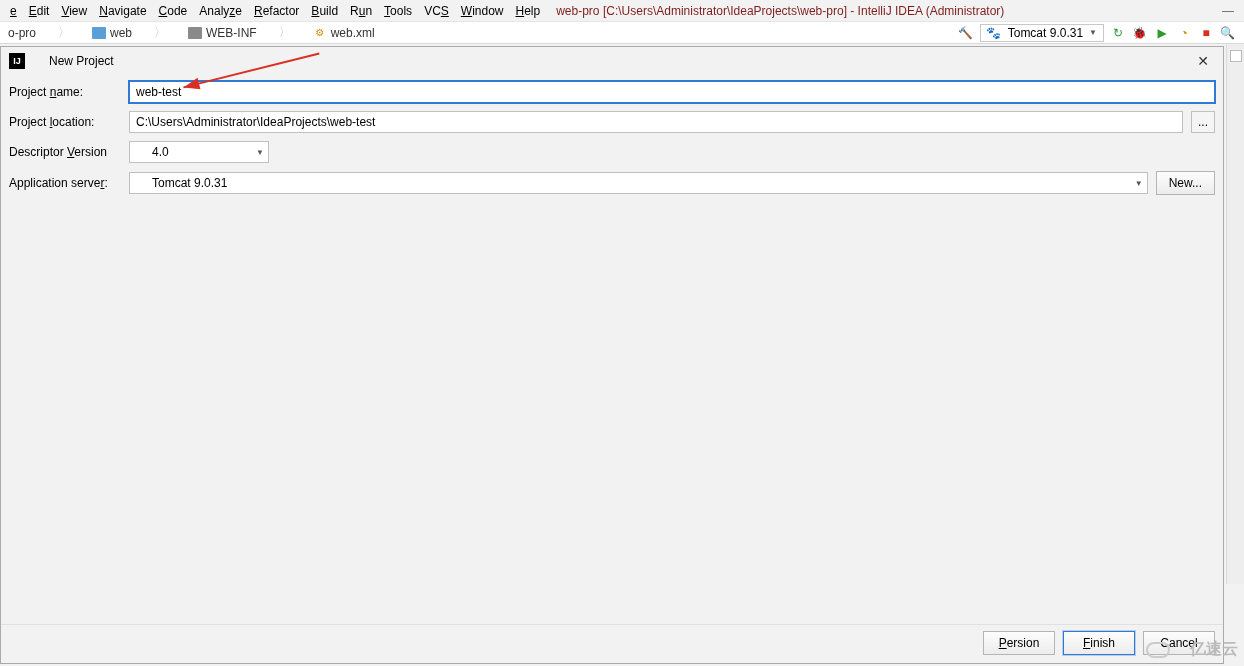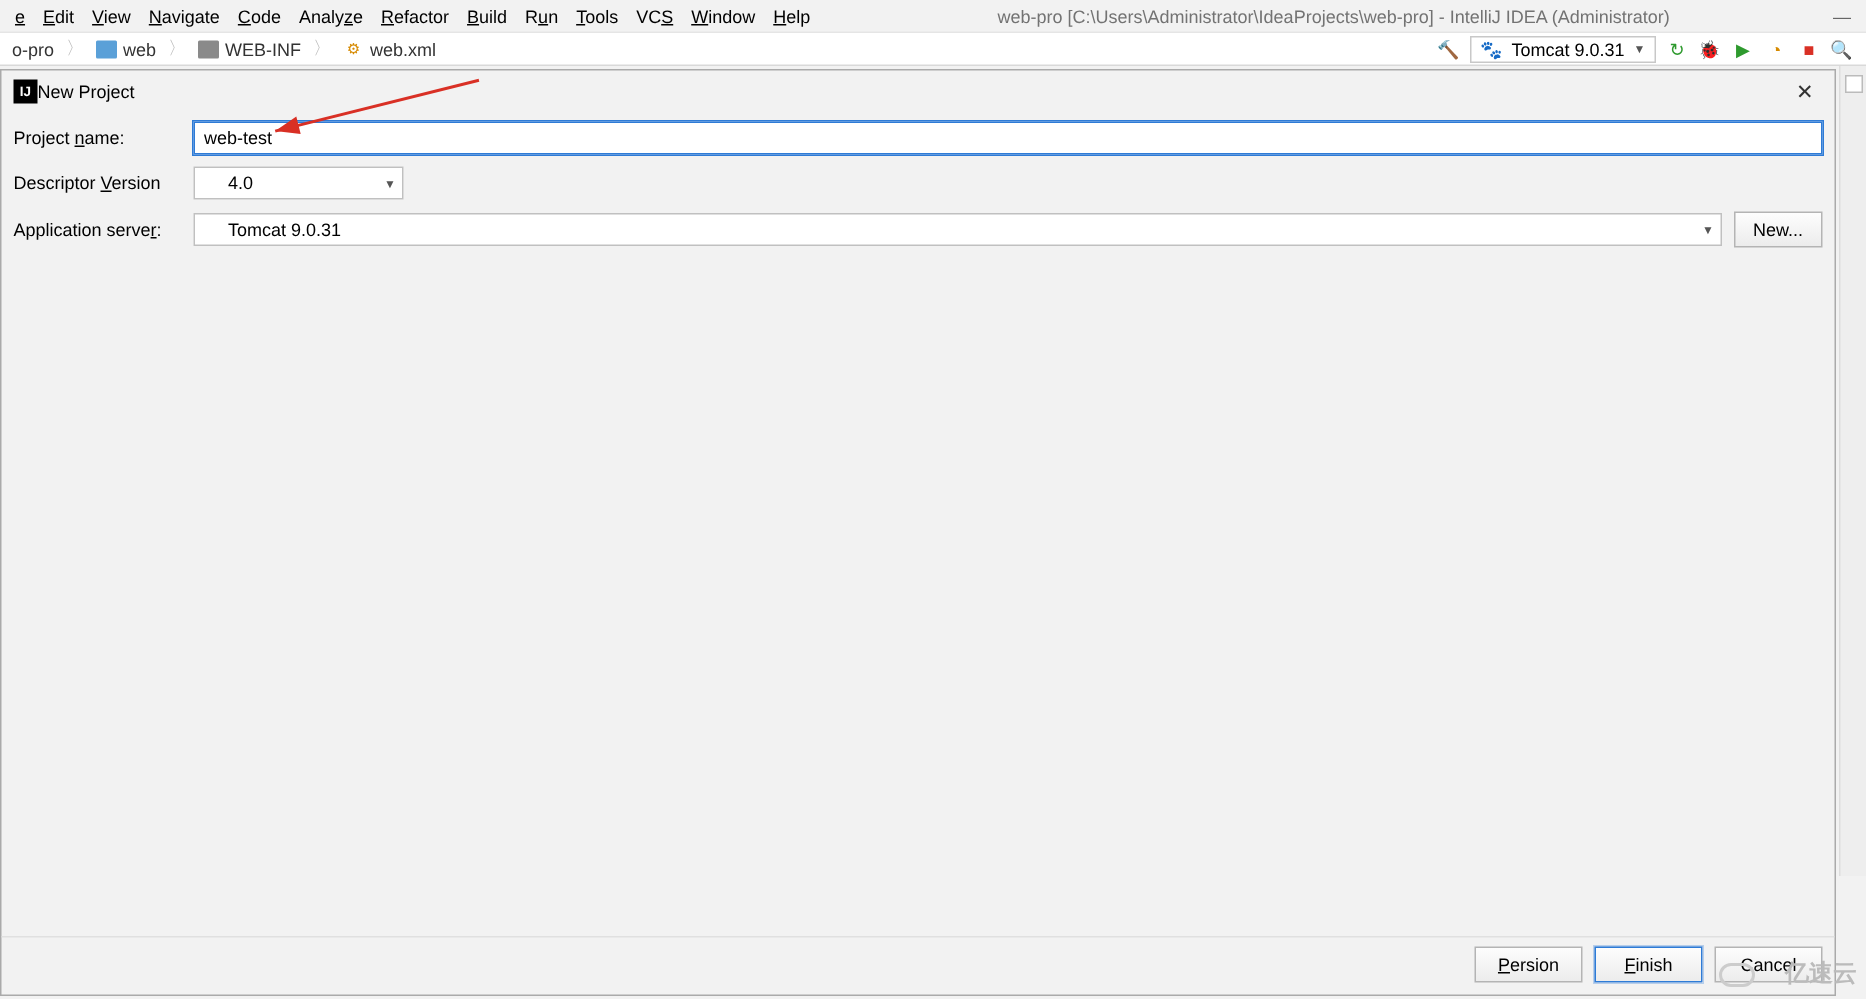--- a/index.html
+++ b/index.html
@@ -21,37 +21,36 @@
       height: 22px;
       padding: 0 4px;
       background: #f2f2f2;
       border-bottom: 1px solid #e5e5e5;
     }
     .menubar .menu-item {
       padding: 2px 6px;
       cursor: default;
     }
     .menubar .title-path {
-      color: #737373;
+      color: #7f1d1d;
       margin-left: 10px;
       flex: 1;
       white-space: nowrap;
       overflow: hidden;
-      text-align: center;
     }
     .win-controls { display:flex; gap:14px; padding-right:6px; color:#666;}
     
     .navrow {
       display: flex;
       align-items: center;
       height: 22px;
       background: #fff;
       border-bottom: 1px solid #d9d9d9;
       padding: 0 4px;
-      gap: 2px;
+      gap: 16px;
     }
     .navrow .crumb {
       display: flex;
       align-items: center;
       gap: 4px;
       padding: 0 4px;
       color: #333;
     }
     .navrow .sep { color: #bbb; padding: 0 2px; }
     .navrow .right {
@@ -87,21 +86,21 @@
       width: 1224px;
       height: 618px;
       background: #f2f2f2;
       border: 1px solid #aaa;
       display:flex;
       flex-direction:column;
     }
     .dialog-title {
       display:flex; align-items:center;
       padding: 4px 8px;
-      gap:0;
+      gap:24px;
       text-align:center;
     }
     .dialog-title .ij-badge {
       width:16px; height:16px; background:#000; color:#fff; font-size:9px; font-weight:bold;
       display:flex; align-items:center; justify-content:center;
     }
     .dialog-title .close {
       margin-left:auto; font-size:14px; font-weight:normal; color:#333; padding:2px 6px; cursor:default;
     }
     .dialog-body {
@@ -246,20 +245,25 @@
     <svg class="arrow" width="170" height="40">
       <line x1="20" y1="12" x2="160" y2="12" stroke="#d93025" stroke-width="2"></line>
       <polygon points="20,12 36,6 36,18" fill="#d93025"></polygon>
     </svg>
 
     <div class="form-row">
       <label><span>Project </span><span class="u">n</span><span>ame:</span></label>
       <input class="txt focus" value="web-test" style="">
     </div>
 
+    <div class="form-row">
+      <label><span>Project </span><span class="u">l</span><span>ocation:</span></label>
+      <input class="txt" value="C:\Users\Administrator\IdeaProjects\web-test" style="">
+      <div class="btn-ell">...</div>
+    </div>
 
     <div class="form-row">
       <label><span>Descriptor </span><span class="u">V</span><span>ersion</span></label>
       <div class="combo small-combo">
         <span>4.0</span>
         <span class="tri">▼</span>
       </div>
     </div>
 
     <div class="form-row">

